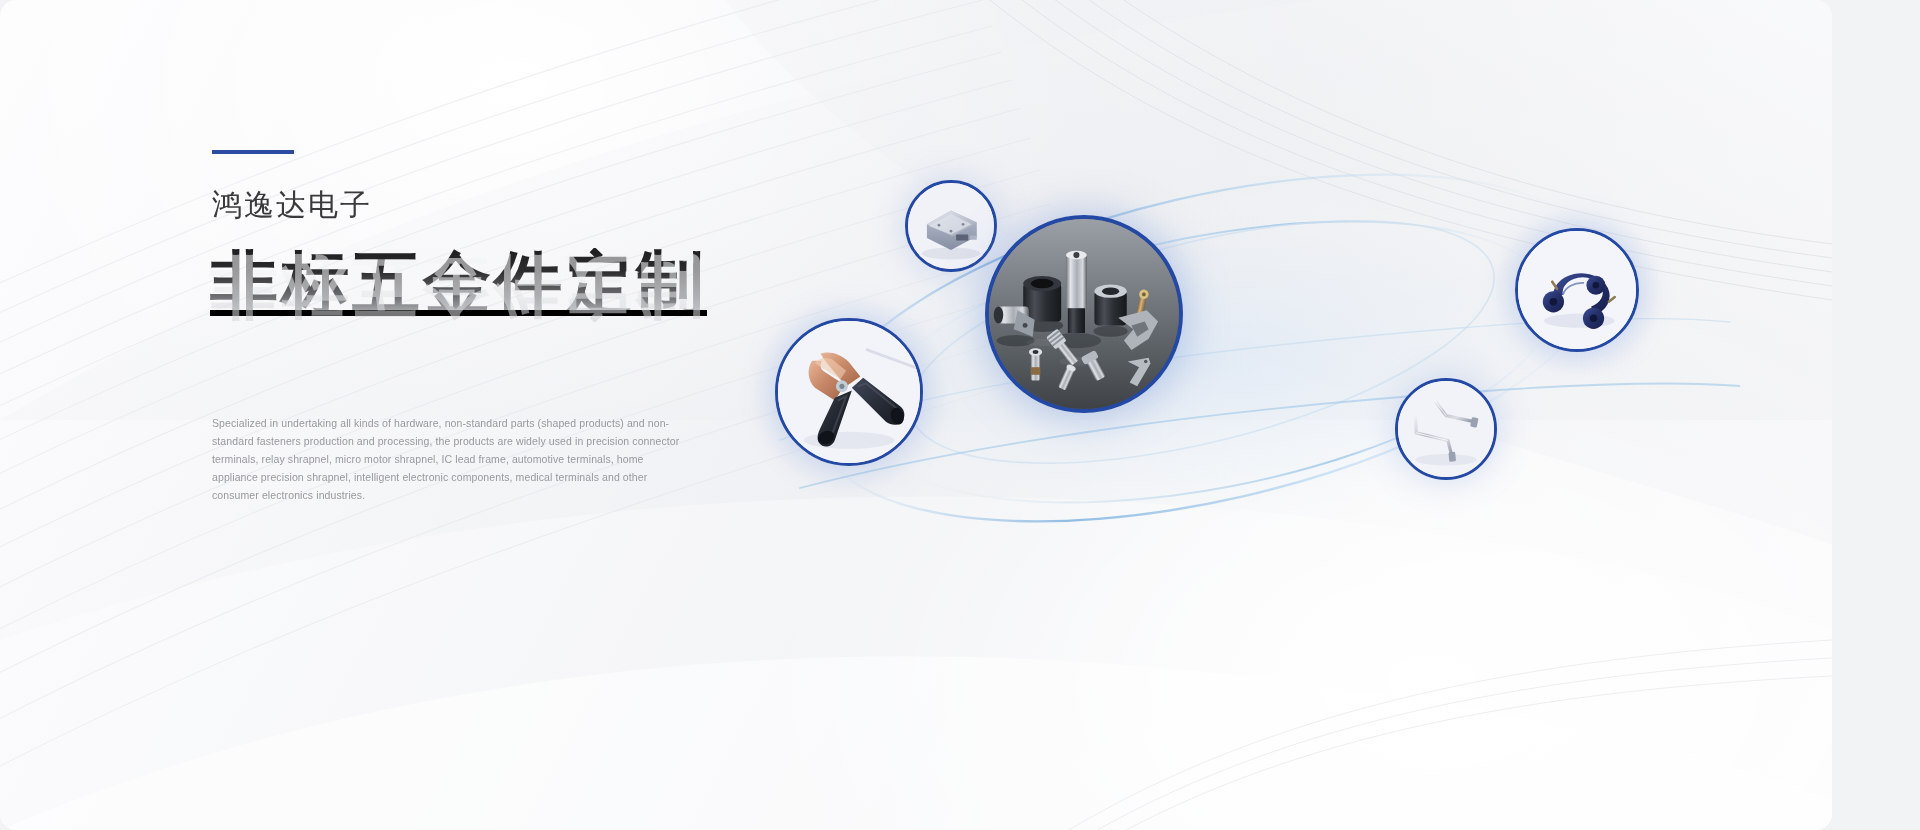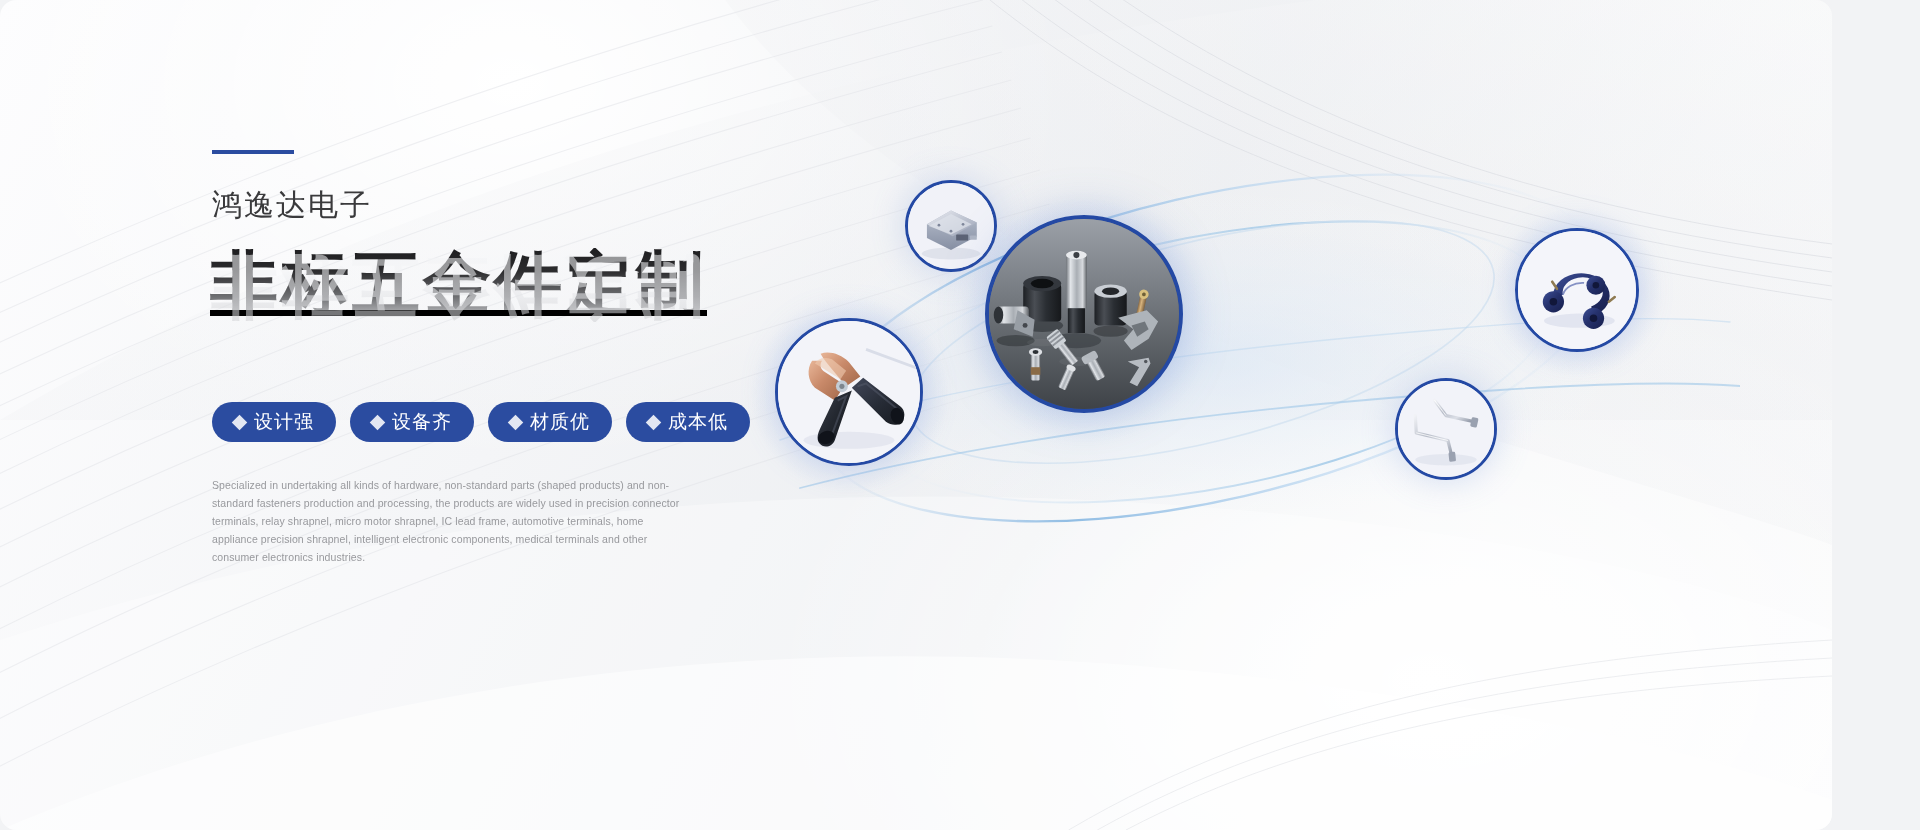--- a/index.html
+++ b/index.html
@@ -226,38 +226,20 @@
 
     <div class="accent-bar"></div>
 
     <div class="brand">鸿逸达电子</div>
 
     <div class="headline-wrap">
       <div class="headline">非标五金件定制</div>
       <div class="headline-mirror">非标五金件定制</div>
     </div>
 
-    <div class="tags">
-      <button class="tag">
-        <span class="dia"></span>
-        <span>设计强</span>
-      </button>
-      <button class="tag">
-        <span class="dia"></span>
-        <span>设备齐</span>
-      </button>
-      <button class="tag">
-        <span class="dia"></span>
-        <span>材质优</span>
-      </button>
-      <button class="tag">
-        <span class="dia"></span>
-        <span>成本低</span>
-      </button>
-    </div>
 
     <p class="desc">Specialized in undertaking all kinds of hardware, non-standard parts (shaped products) and non-standard fasteners production and processing, the products are widely used in precision connector terminals, relay shrapnel, micro motor shrapnel, IC lead frame, automotive terminals, home appliance precision shrapnel, intelligent electronic components, medical terminals and other consumer electronics industries.</p>
   </div>
 
   <div class="visual">
 
     <svg class="orbits" viewBox="0 0 1000 560">
       <defs>
         <linearGradient id="og1" x1="0" y1="0" x2="1" y2="0">
           <stop offset="0%" stop-color="#9fc4e8" stop-opacity="0"></stop>

